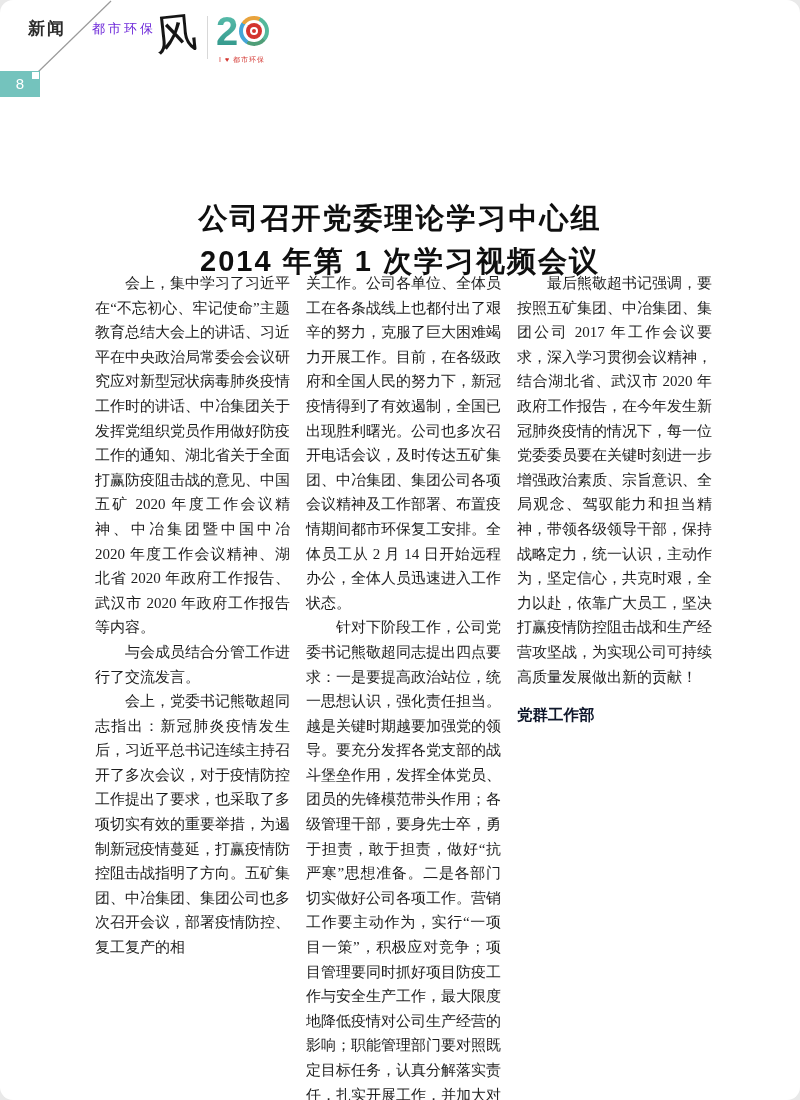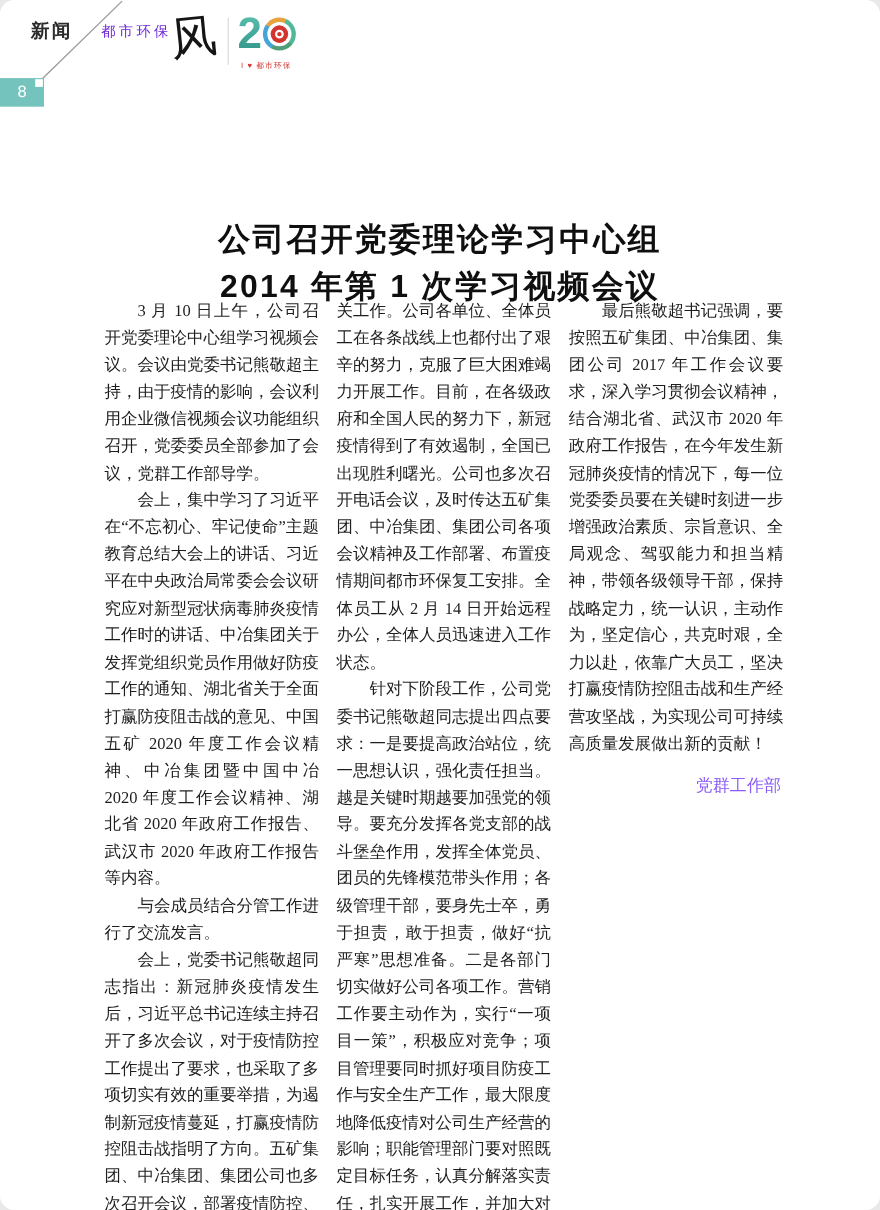--- a/index.html
+++ b/index.html
@@ -84,23 +84,23 @@
   .article{
     position:absolute;left:95px;top:271px;width:617px;
     display:flex;gap:16px;
     font-size:15px;line-height:24.6px;color:#1d1d1d;
     text-align:justify;
   }
   .col{flex:0 0 195px;width:195px;}
   .col p{margin:0;}
   .col p.indent{text-indent:2em;}
   .signature{
-    margin-top:14px;text-align:right;padding-right:2px;
-    font-family:"Liberation Sans",sans-serif;font-weight:400;font-size:15.5px;
-    color:#8b5cf6;
+    margin-top:14px;padding-right:2px;
+    font-family:"Liberation Sans",sans-serif;font-weight:700;font-size:15.5px;
+    color:#0f172a;
   }
 </style>
 </head>
 <body>
 
 <div class="page">
 
   <div class="section-label">新闻</div>
 
   <svg class="diagonal-svg" viewBox="0 0 130 80" aria-hidden="true">
@@ -127,21 +127,20 @@
   <div class="anniv-tagline">I ♥ 都市环保</div>
 
   <div class="headline">
     <div>公司召开党委理论学习中心组</div>
     <div>2014 年第 1 次学习视频会议</div>
   </div>
 
   <div class="article">
 
     <div class="col">
-      <p class="indent">3 月 10 日上午，公司召开党委理论中心组学习视频会议。会议由党委书记熊敬超主持，由于疫情的影响，会议利用企业微信视频会议功能组织召开，党委委员全部参加了会议，党群工作部导学。</p>
       <p class="indent">会上，集中学习了习近平在“不忘初心、牢记使命”主题教育总结大会上的讲话、习近平在中央政治局常委会会议研究应对新型冠状病毒肺炎疫情工作时的讲话、中冶集团关于发挥党组织党员作用做好防疫工作的通知、湖北省关于全面打赢防疫阻击战的意见、中国五矿 2020 年度工作会议精神、中冶集团暨中国中冶 2020 年度工作会议精神、湖北省 2020 年政府工作报告、武汉市 2020 年政府工作报告等内容。</p>
       <p class="indent">与会成员结合分管工作进行了交流发言。</p>
       <p class="indent">会上，党委书记熊敬超同志指出：新冠肺炎疫情发生后，习近平总书记连续主持召开了多次会议，对于疫情防控工作提出了要求，也采取了多项切实有效的重要举措，为遏制新冠疫情蔓延，打赢疫情防控阻击战指明了方向。五矿集团、中冶集团、集团公司也多次召开会议，部署疫情防控、复工复产的相</p>
     </div>
 
     <div class="col">
       <p>关工作。公司各单位、全体员工在各条战线上也都付出了艰辛的努力，克服了巨大困难竭力开展工作。目前，在各级政府和全国人民的努力下，新冠疫情得到了有效遏制，全国已出现胜利曙光。公司也多次召开电话会议，及时传达五矿集团、中冶集团、集团公司各项会议精神及工作部署、布置疫情期间都市环保复工安排。全体员工从 2 月 14 日开始远程办公，全体人员迅速进入工作状态。</p>
       <p class="indent">针对下阶段工作，公司党委书记熊敬超同志提出四点要求：一是要提高政治站位，统一思想认识，强化责任担当。越是关键时期越要加强党的领导。要充分发挥各党支部的战斗堡垒作用，发挥全体党员、团员的先锋模范带头作用；各级管理干部，要身先士卒，勇于担责，敢于担责，做好“抗严寒”思想准备。二是各部门切实做好公司各项工作。营销工作要主动作为，实行“一项目一策”，积极应对竞争；项目管理要同时抓好项目防疫工作与安全生产工作，最大限度地降低疫情对公司生产经营的影响；职能管理部门要对照既定目标任务，认真分解落实责任，扎实开展工作，并加大对营销、项目建设、收费</p>
     </div>
 

